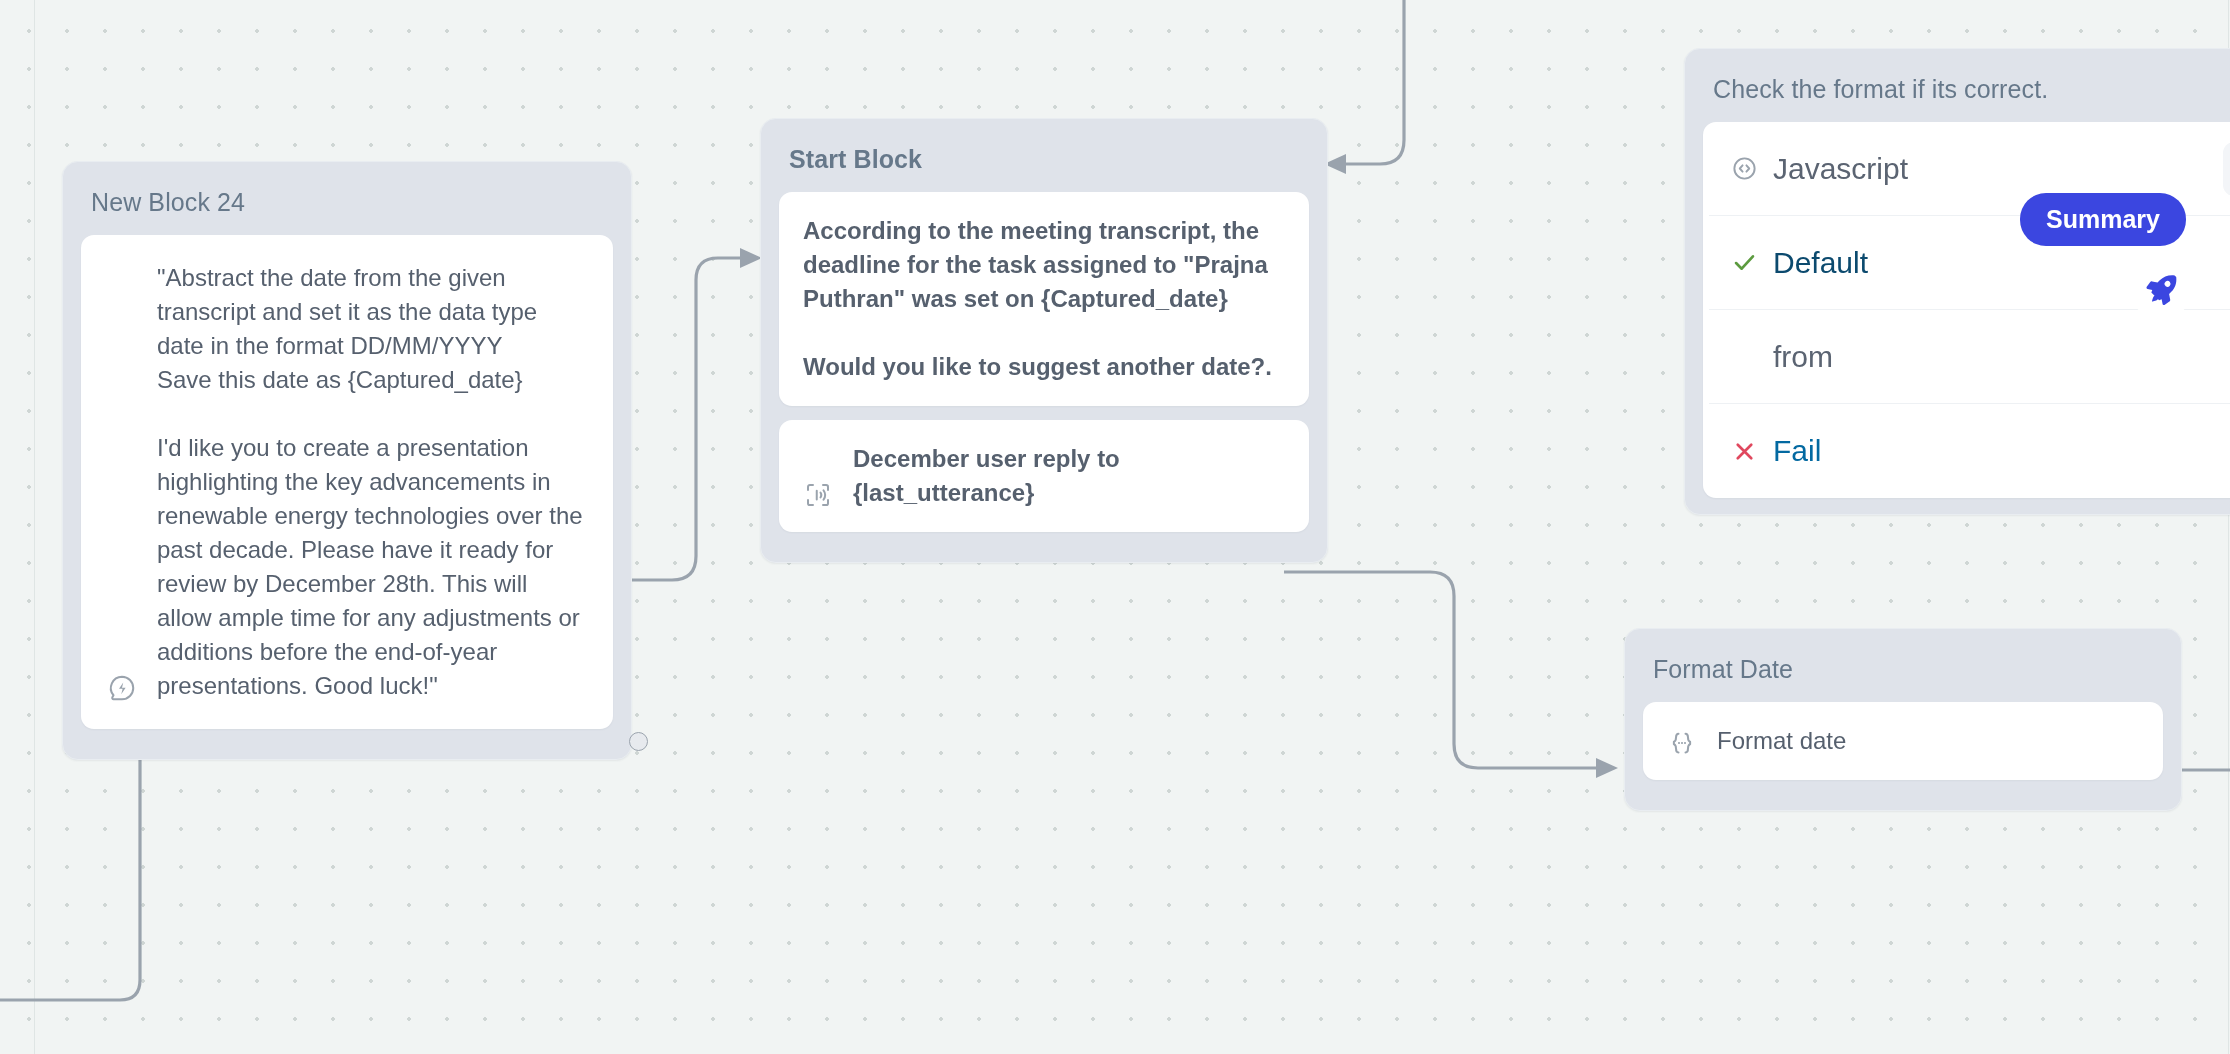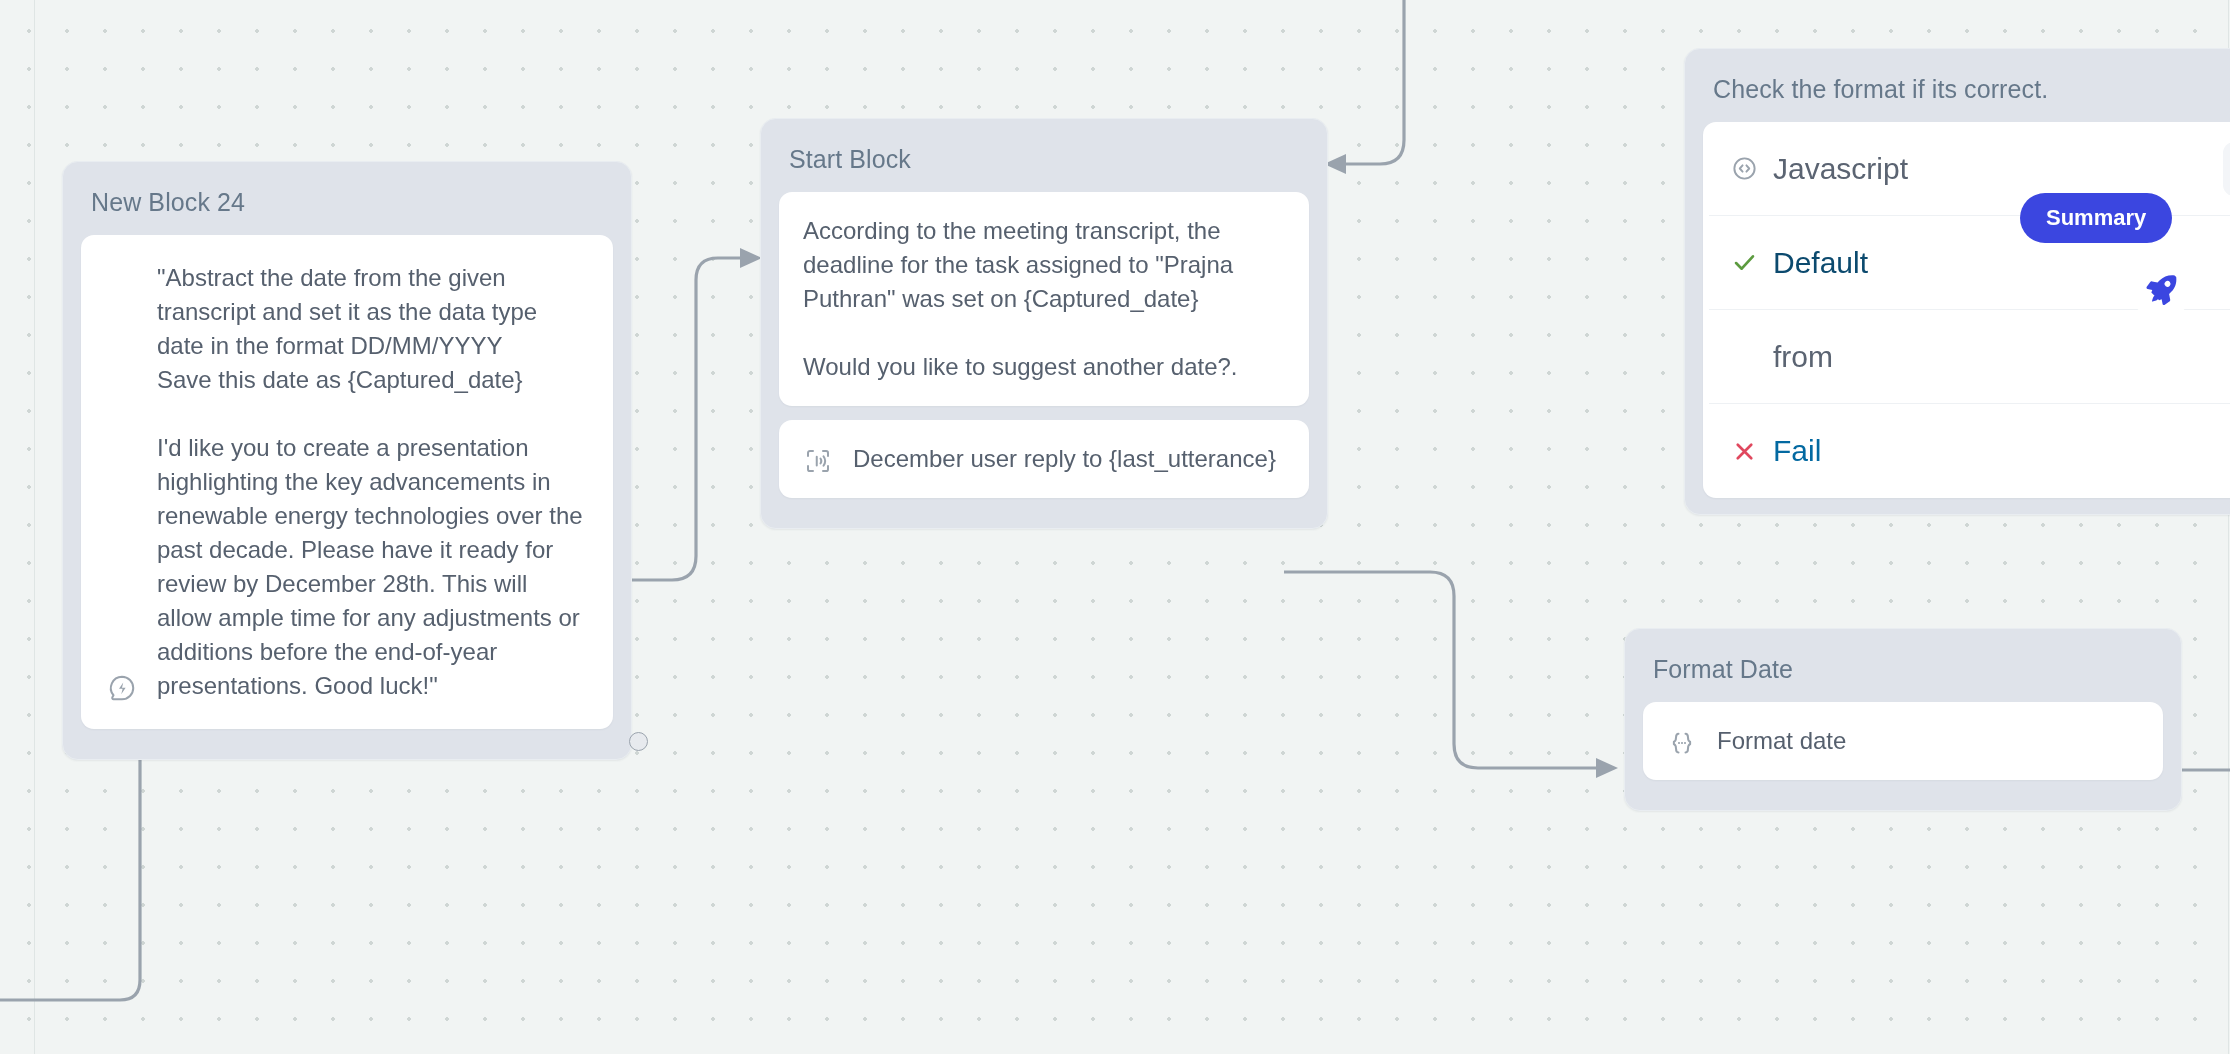--- a/index.html
+++ b/index.html
@@ -66,21 +66,21 @@
     background: #e7eaee;
     border: 1.6px solid #9aa3ad;
   }
 
   
   #block-new24 { left: 62px; top: 161px; width: 570px; }
   #block-new24 .node { padding: 26px 26px 26px 26px; }
   #port-new24 { left: 566px; top: 570px; }
 
   
-  #block-start { left: 760px; top: 118px; width: 568px; }
+  #block-start { left: 760px; top: 118px; width: 568px; font-weight: bold; }
   #port-start { left: 1263px; top: 562px; }
 
   
   #block-check { left: 1684px; top: 48px; width: 640px; }
   #block-check .list {
     background: #fff;
     border-radius: 13px;
     margin: 0 18px 0 18px;
     padding: 0 6px;
     box-shadow: 0 1px 2px rgba(40,50,70,.05);
@@ -102,21 +102,21 @@
   .code-btn {
     position: absolute; right: 22px; top: 50%; transform: translateY(-50%);
     width: 54px; height: 54px; border-radius: 11px;
     background: #f3f5f8; display: flex; align-items: center; justify-content: center;
   }
 
   
   #summary-tip {
     position: absolute; left: 2020px; top: 193px;
     background: #3b46e0; color: #fff;
-    font-size: 22px; font-weight: bold;
+    font-size: 25px; font-weight: bold;
     border-radius: 26px;
     padding: 12px 26px;
     white-space: nowrap;
     z-index: 30;
   }
   #rocket-btn {
     position: absolute; left: 2130px; top: 258px;
     width: 62px; height: 62px; border-radius: 50%;
     background: #ffffff;
     display: flex; align-items: center; justify-content: center;

